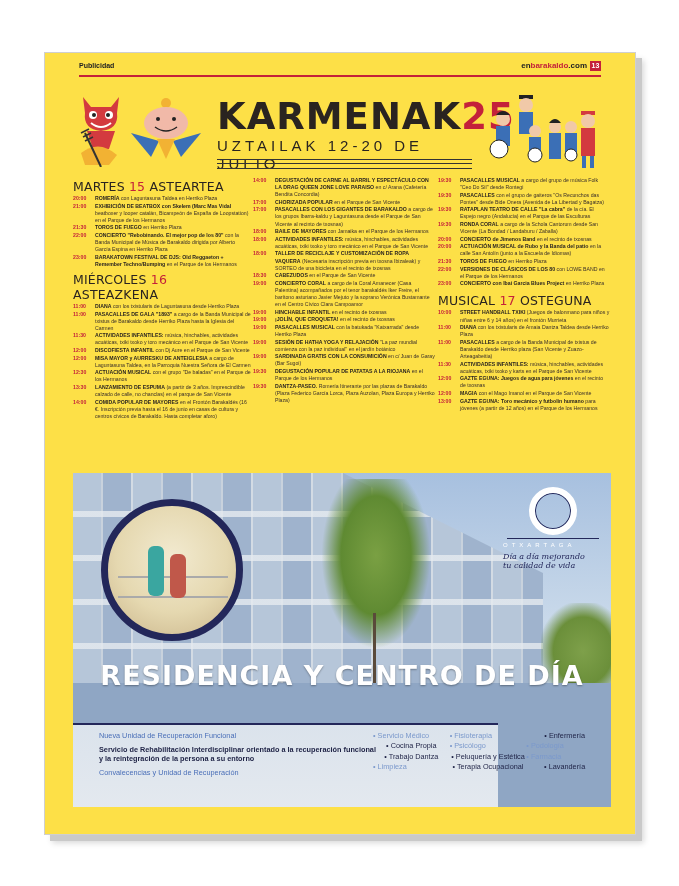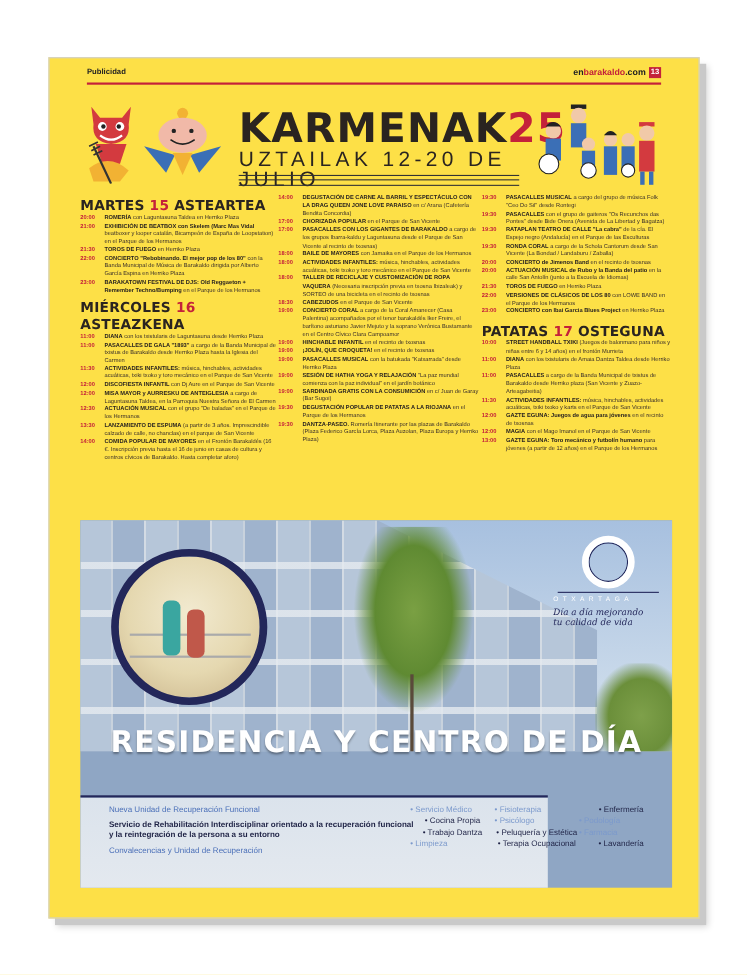--- a/index.html
+++ b/index.html
@@ -9,30 +9,30 @@
   .topbar .pub{position:absolute;left:0;top:1px;font-size:7px;font-weight:bold;color:#222;}
   .topbar .site{position:absolute;right:14px;top:0;font-size:8px;font-weight:bold;color:#222;}
   .topbar .site b{color:#c4213a;}
   .topbar .pnum{position:absolute;right:0;top:0;width:11px;height:10px;background:#c4213a;color:#fff;font-size:7px;font-weight:bold;text-align:center;line-height:10px;}
 
   .masthead{position:absolute;left:34px;top:38px;width:522px;height:80px;}
   .mascot-devil{position:absolute;left:0;top:2px;width:44px;height:74px;}
   .mascot-angel{position:absolute;left:50px;top:6px;width:74px;height:66px;}
   .title{position:absolute;left:138px;top:6px;font-family:"DejaVu Sans",sans-serif;font-weight:bold;font-size:37px;letter-spacing:1px;color:#2a2420;line-height:40px;}
   .title span{color:#c4213a;}
-  .subtitle{position:absolute;left:138px;top:46px;width:255px;font-size:19px;letter-spacing:4px;color:#2a2420;line-height:18px;}
+  .subtitle{position:absolute;left:138px;top:46px;width:255px;font-size:15px;letter-spacing:4px;color:#2a2420;line-height:18px;}
   .rules{position:absolute;left:138px;top:68px;width:255px;height:8px;border-top:1px solid #333;border-bottom:1px solid #333;}
   .rules::after{content:"";position:absolute;left:0;right:0;top:3px;border-top:1px solid #333;}
   .band{position:absolute;right:0;top:0;width:112px;height:80px;}
 
   .col{position:absolute;top:124px;font-size:5.2px;line-height:7.1px;color:#3a2f2a;}
   .col1{left:28px;width:178px;}
   .col2{left:208px;width:182px;}
   .col3{left:393px;width:172px;}
-  .day{font-family:"DejaVu Sans",sans-serif;font-weight:bold;font-size:12.5px;line-height:15px;color:#2a2420;margin:2px 0 1px;letter-spacing:0.2px;}
+  .day{font-family:"DejaVu Sans",sans-serif;font-weight:normal;font-size:12.5px;line-height:15px;color:#2a2420;margin:2px 0 1px;letter-spacing:0.2px;}
   .day .num{color:#c4213a;}
   .ev{display:flex;margin-bottom:0.5px;}
   .ev .t{width:22px;flex:none;color:#c4213a;font-weight:bold;}
   .ev .d{flex:1;}
   .ev .d b{color:#2a2420;}
 
   .ad{position:absolute;left:28px;top:420px;width:538px;height:334px;overflow:hidden;background:#8fa6c4;}
   .sky{position:absolute;left:0;top:0;width:538px;height:210px;background:linear-gradient(180deg,#a7c0df 0%,#c9d9ea 70%,#b7c8d9 100%);}
   .building{position:absolute;left:0;top:0;width:470px;height:210px;background:repeating-linear-gradient(90deg,#b6c6d9 0 28px,#c8d2dd 28px 30px,#9fb3cd 30px 58px,#d3dbe4 58px 60px);clip-path:polygon(0 0,270px 0,470px 100px,470px 210px,0 210px);}
   .floors{position:absolute;left:0;top:0;width:470px;height:210px;background:repeating-linear-gradient(180deg,transparent 0 38px,#e6ebf0 38px 44px);clip-path:polygon(0 0,270px 0,470px 100px,470px 210px,0 210px);opacity:.8;}
@@ -273,21 +273,21 @@
       </div>
     <div class="ev">
         <span class="t">22:00</span>
         <span class="d"><b>VERSIONES DE CLÁSICOS DE LOS 80</b> <span>con LOWE BAND en el Parque de los Hermanos</span></span>
       </div>
     <div class="ev">
         <span class="t">23:00</span>
         <span class="d"><b>CONCIERTO con Ibai Garcia Blues Project</b> <span>en Herriko Plaza</span></span>
       </div>
 
-    <div class="day" style="margin-top:6px"><span>PATATAS</span> <span class="num">17</span> <span>OSTEGUNA</span></div>
+    <div class="day" style="margin-top:6px"><span>MUSICAL</span> <span class="num">17</span> <span>OSTEGUNA</span></div>
     <div class="ev">
         <span class="t">10:00</span>
         <span class="d"><b>STREET HANDBALL TXIKI</b> <span>(Juegos de balonmano para niños y niñas entre 6 y 14 años) en el frontón Murrieta</span></span>
       </div>
     <div class="ev">
         <span class="t">11:00</span>
         <span class="d"><b>DIANA</b> <span>con los txistularis de Amaia Dantza Taldea desde Herriko Plaza</span></span>
       </div>
     <div class="ev">
         <span class="t">11:00</span>

